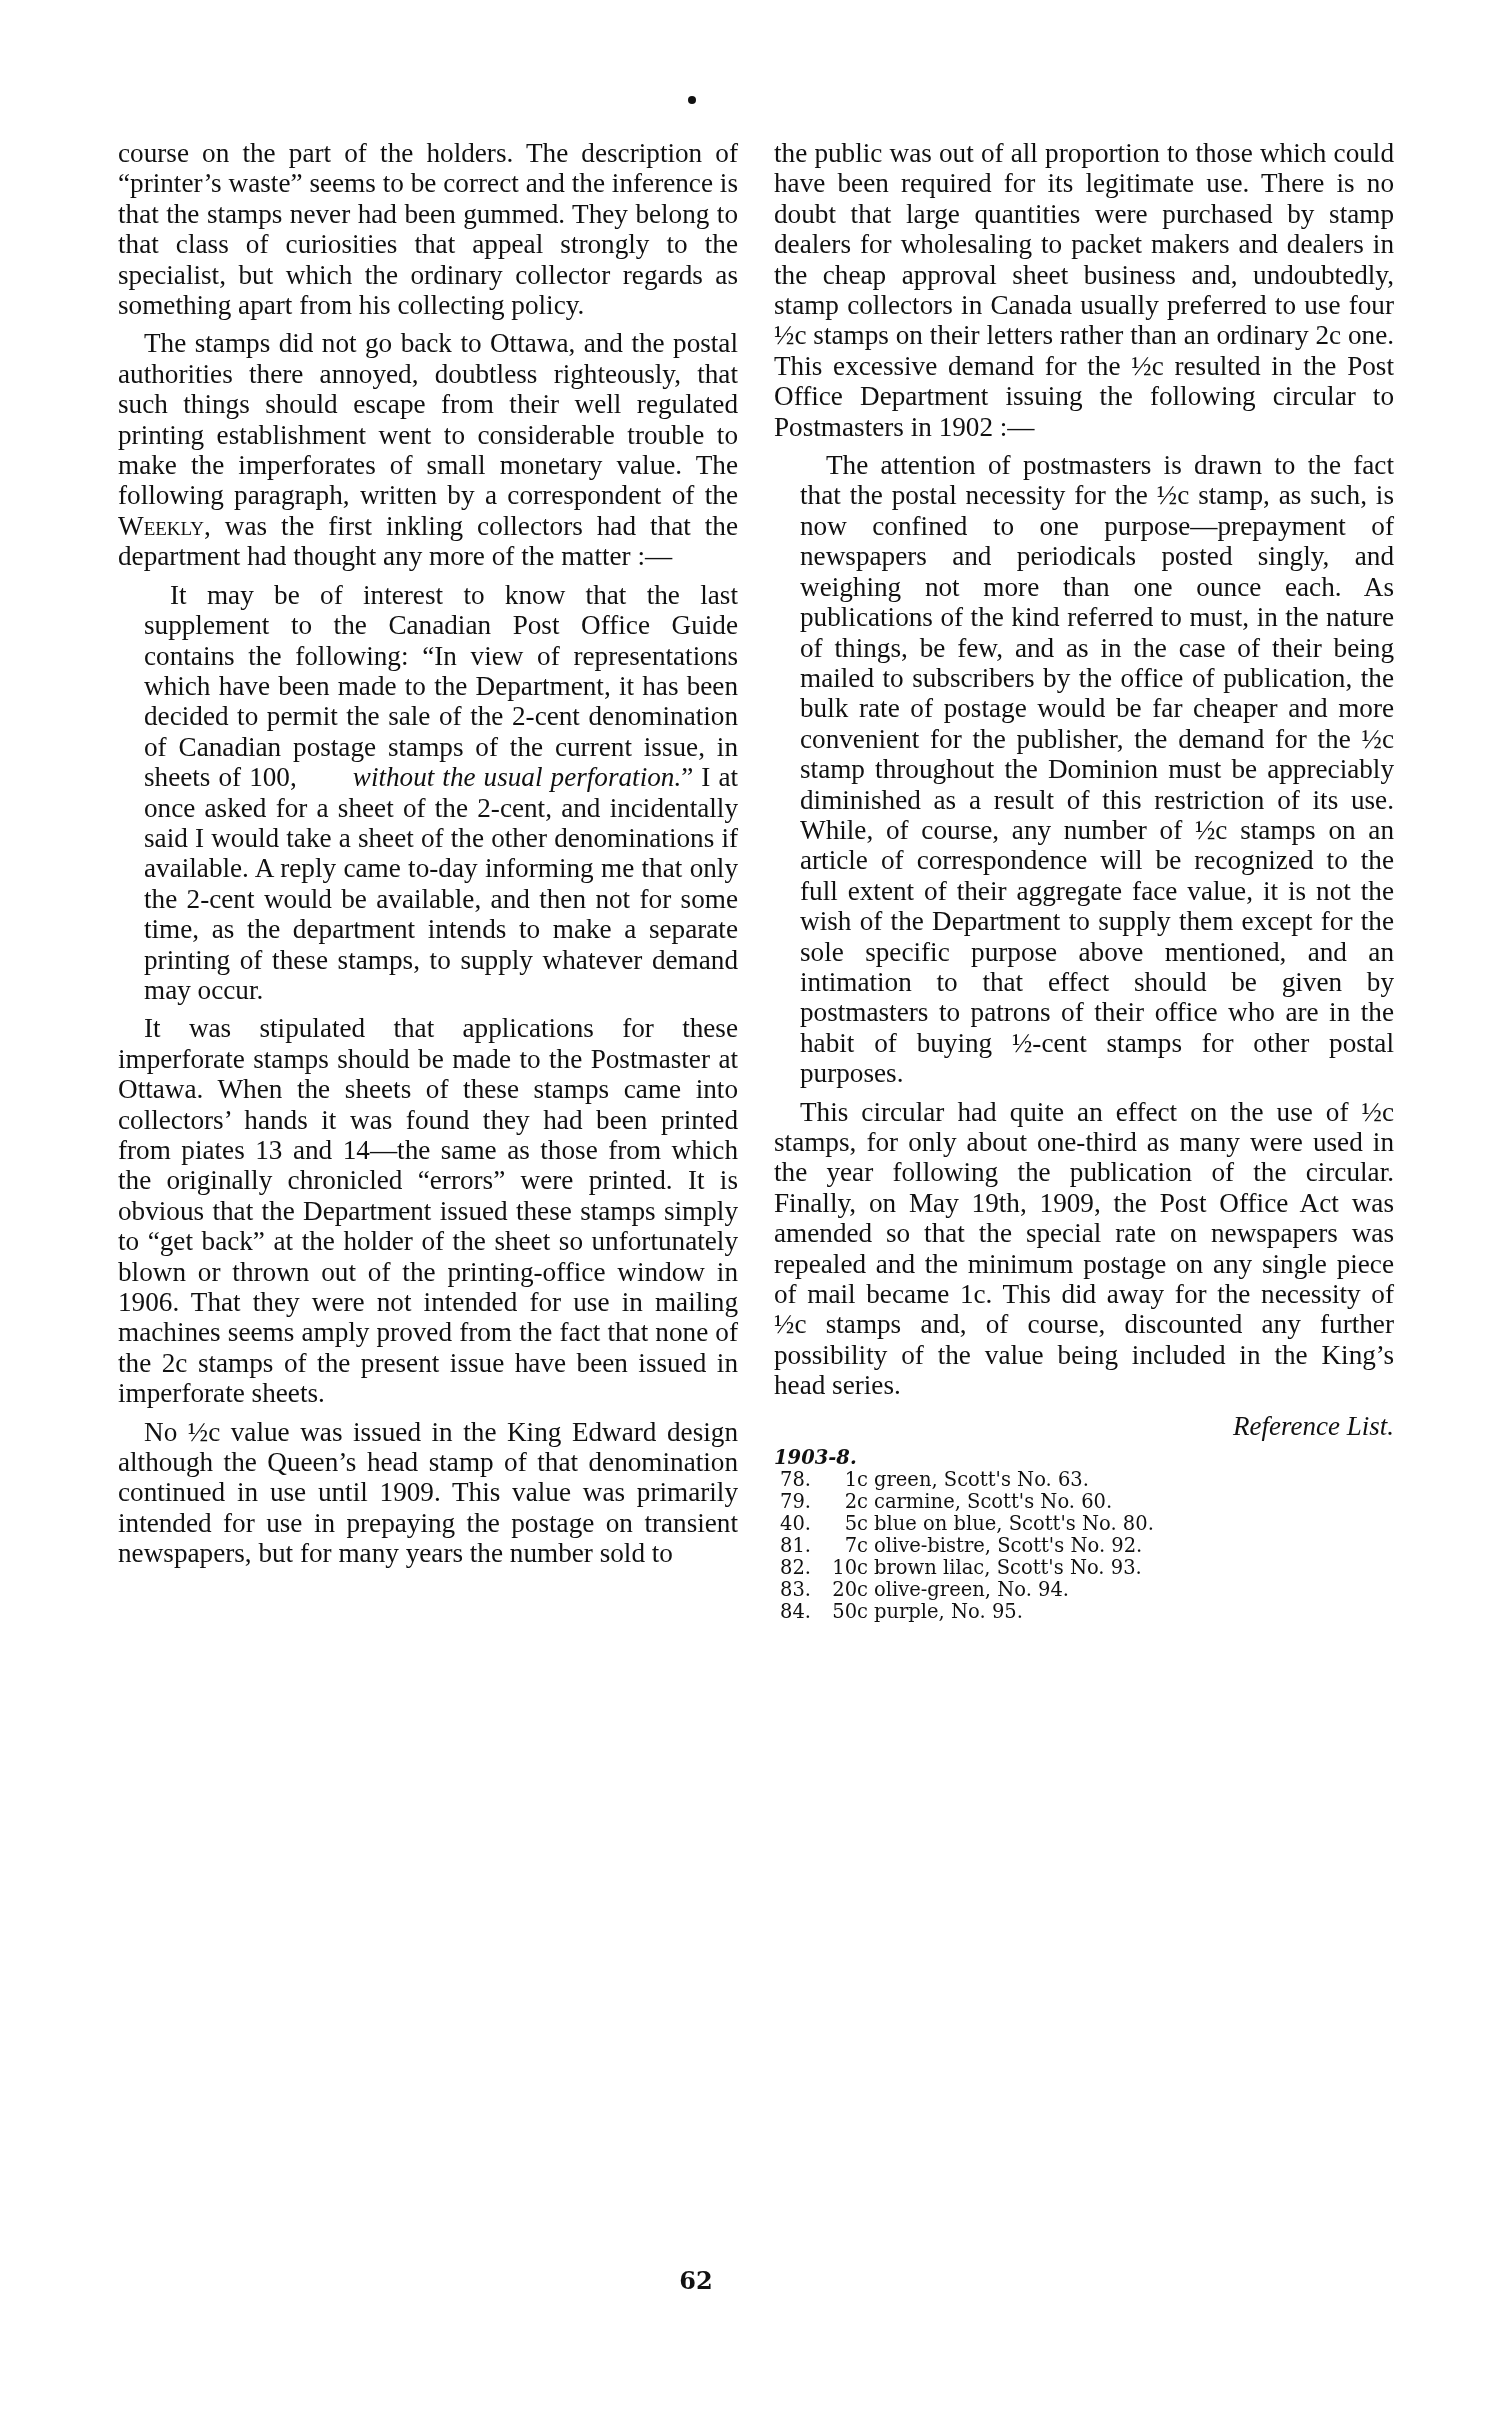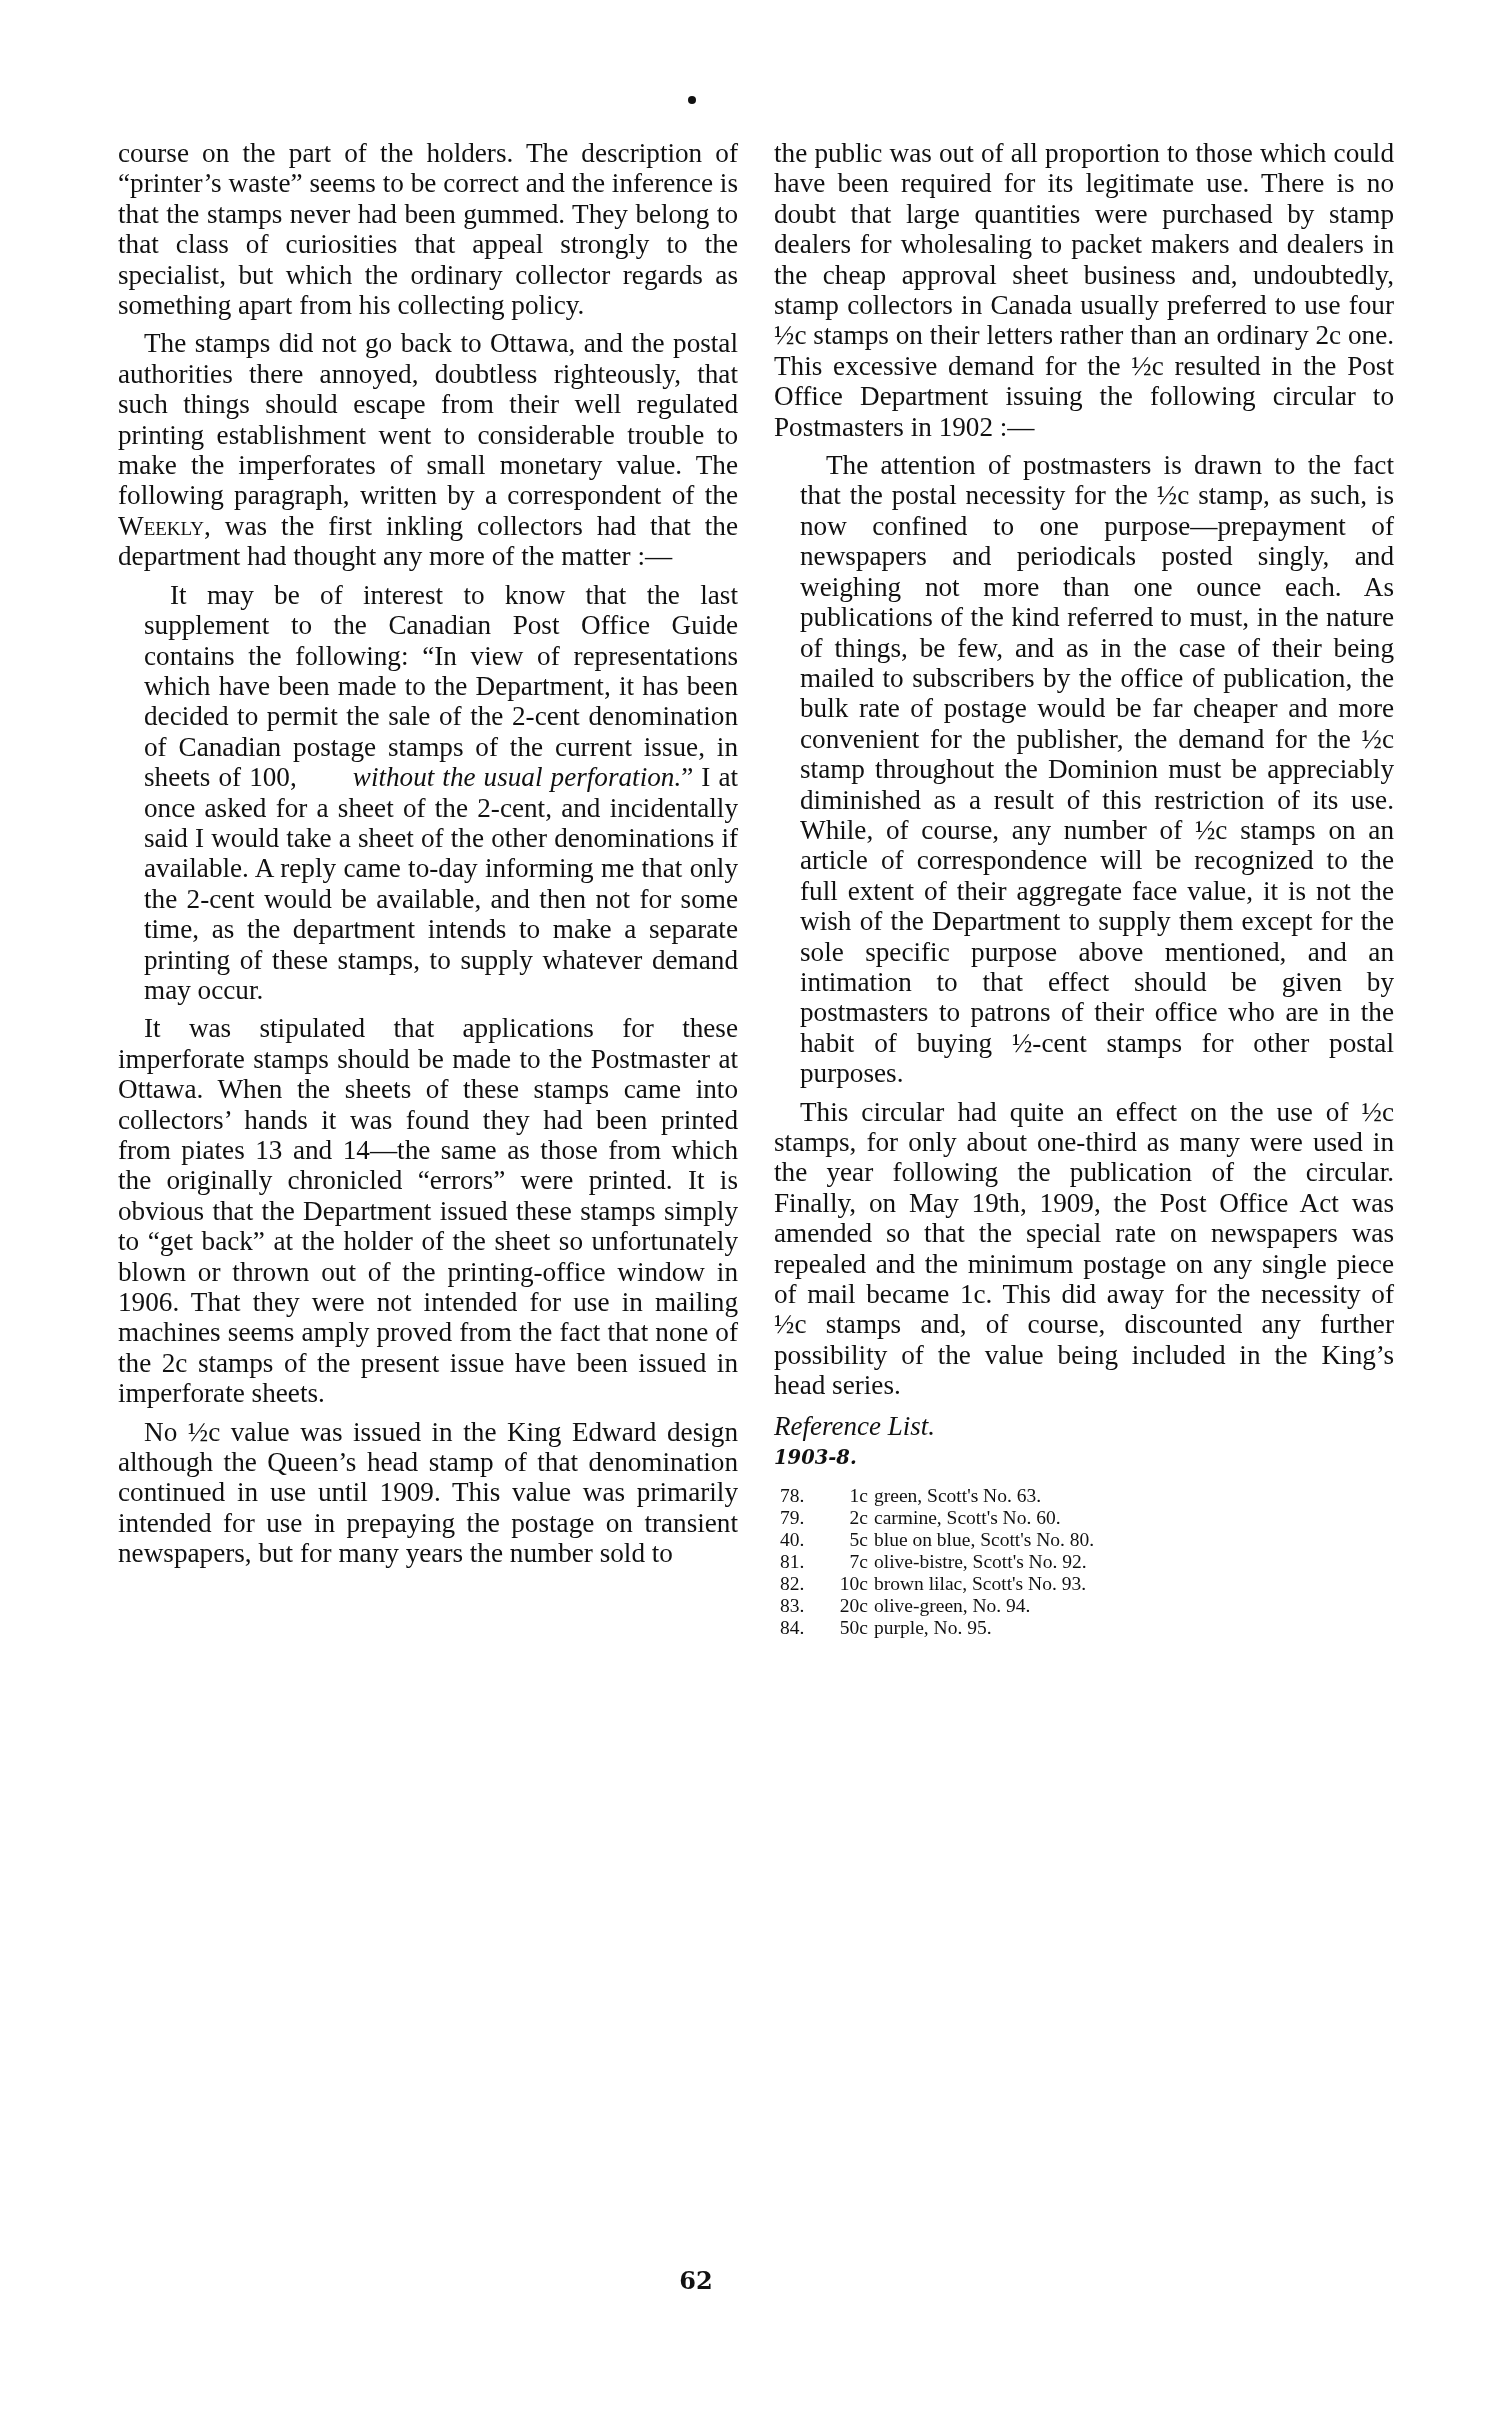--- a/index.html
+++ b/index.html
@@ -8,26 +8,26 @@
     .col { position: absolute; top: 138px; width: 620px; font-size: 27.2px; line-height: 30.4px; text-align: justify; hyphens: none; }
     .col.left { left: 118px; }
     .col.right { left: 774px; }
     p { margin: 0; }
     .para { text-indent: 26px; }
     .para + .para, .quote + .para { margin-top: 8px; }
     .quote { padding-left: 26px; margin-top: 8px; }
     .col.left .para.cont { text-indent: 0; }
     .sc { font-variant: small-caps; }
     .it { font-style: italic; margin-left: 48px; }
-    .ref-title { text-align: left; font-style: italic; margin-top: 10px; font-size: 27px; }
+    .ref-title { text-align: right; font-style: italic; margin-top: 10px; font-size: 27px; }
     .ref { font-family: "DejaVu Serif", "Liberation Serif", serif; font-size: 19.5px; line-height: 22px; margin-top: 6px; text-align: left; }
     .ref-head { display: grid; grid-template-columns: 102px 1fr; }
     .ref-head .year { font-weight: bold; font-style: italic; }
     .ref-head .desc { text-align: justify; }
-    .ref-items { margin-top: 16px; font-family: Liberation Serif, serif; }
+    .ref-items { margin-top: 0; }
     .ref-item { display: grid; grid-template-columns: 50px 50px 1fr; }
     .ref-item .num { padding-left: 6px; }
     .ref-item .val { text-align: right; padding-right: 6px; }
     .page-num { position: absolute; top: 2266px; left: 0; width: 1392px; text-align: center; font-weight: bold; font-size: 24px; font-family: "DejaVu Serif", serif; }
   </style>
 </head>
 <body>
 
 <div class="dot"></div>
 

